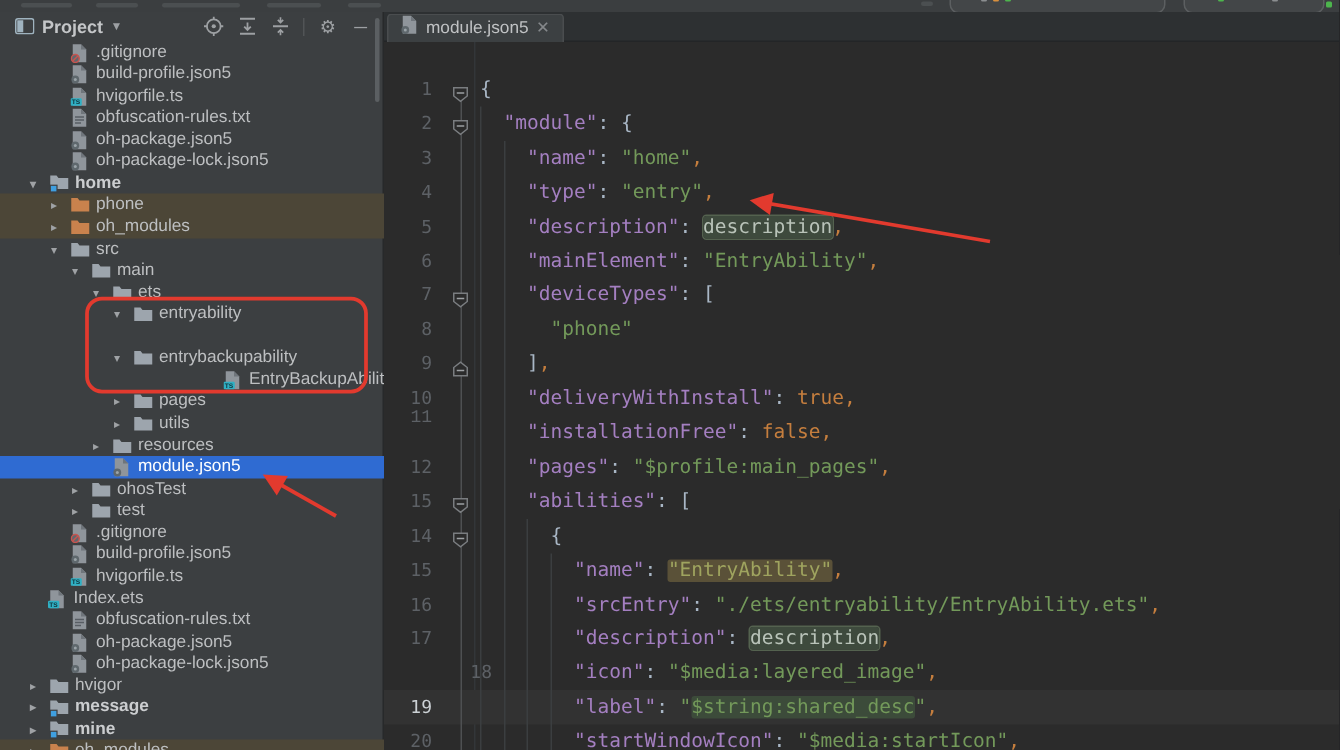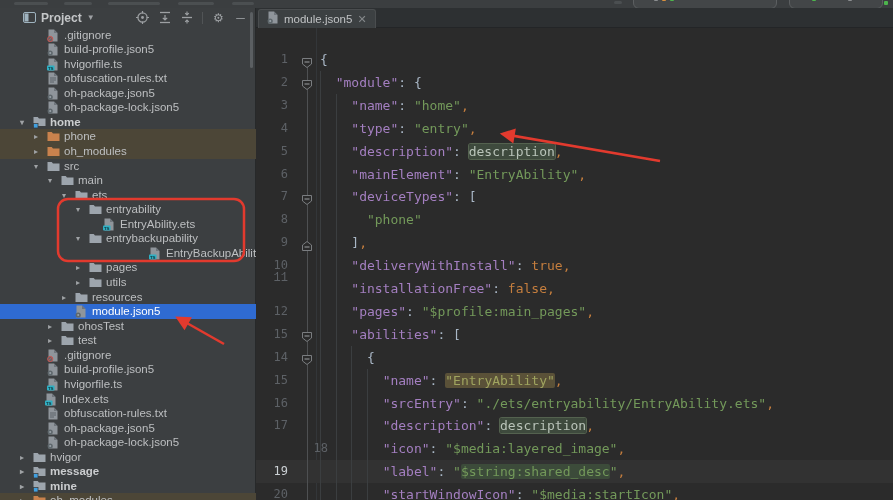--- a/index.html
+++ b/index.html
@@ -7,21 +7,21 @@
           font-family:"Liberation Sans",sans-serif;background:#2b2b2b;}
 
   
   #top-strip{position:absolute;left:0;top:0;width:893px;height:8px;background:#3b3e40;overflow:hidden;}
   .strip-bar{position:absolute;top:2px;height:3px;border-radius:2px;background:#5a5d5f;opacity:.55;}
   .strip-widget{position:absolute;top:-6px;height:13px;border:1px solid #5c5f61;border-radius:6px;background:#434648;}
   .strip-dot{position:absolute;top:2px;width:4px;height:4px;border-radius:1px;}
 
   
   #project-panel{position:absolute;left:0;top:8px;width:256px;height:492px;background:#3c3f41;border-right:1px solid #27292a;box-sizing:border-box;}
-  #panel-header{position:relative;height:19px;display:flex;align-items:center;padding-left:23px;color:#c7c9cb;font-size:12px;}
+  #panel-header{position:relative;height:19px;display:flex;align-items:center;padding-left:10px;color:#c7c9cb;font-size:12px;}
   #panel-header .ttl{margin-left:5px;font-weight:600;color:#c4c6c8;}
   #panel-header .chev{margin-left:5px;font-size:8px;color:#9da0a3;}
   .hdr-icons{position:absolute;right:8px;top:0;height:19px;display:flex;align-items:center;gap:9px;}
   .hdr-icons .hi{width:13px;height:13px;display:inline-flex;align-items:center;justify-content:center;color:#9da0a3;font-size:12px;cursor:pointer;}
   .hdr-sep{width:1px;height:12px;background:#515456;}
 
   #tree{position:absolute;left:0;top:19px;width:256px;height:473px;overflow:hidden;}
   .tree-row{position:absolute;left:0;width:256px;height:15px;line-height:15px;display:flex;align-items:center;
             font-size:11.5px;color:#bdbfc1;white-space:nowrap;cursor:pointer;}
   .tree-row .chv{width:13px;font-size:8px;color:#9fa2a5;text-align:left;flex:none;}
@@ -248,147 +248,135 @@
         </div>
         <div class="tree-row" style="top: 175.22px; padding-left: 76px;">
           <span class="chv">▾</span>
           <span class="ic">
             <svg width="13" height="11" viewBox="0 0 13 11">
               <path d="M0.5 1h4.2l1.3 1.6h6.5V10h-12z" fill="#9da5ad"></path>
             </svg>
           </span>
           <span>entryability</span>
         </div>
-        <div class="tree-row" style="top: 189.78px; padding-left: 90px;">
+        <div class="tree-row" style="top: 204.34px; padding-left: 76px;">
+          <span class="chv">▾</span>
+          <span class="ic">
+            <svg width="13" height="11" viewBox="0 0 13 11">
+              <path d="M0.5 1h4.2l1.3 1.6h6.5V10h-12z" fill="#9da5ad"></path>
+            </svg>
+          </span>
+          <span>entrybackupability</span>
+        </div>
+        <div class="tree-row" style="top: 218.9px; padding-left: 90px; margin-left: 46px;">
           <span class="chv"></span>
           <span class="ic">
             <svg width="12" height="13" viewBox="0 0 12 13">
     <path d="M1.5 0.5h5.5l3.5 3.5v8.5h-9z" fill="#8f959b"></path>
     <path d="M7 0.5v3.5h3.5" fill="#6f757b"></path>
               <rect x="0" y="7.5" width="7.5" height="5" rx="0.8" fill="#2fb0c4"></rect>
               <text x="3.7" y="11.6" font-size="4.4" fill="#10343c" text-anchor="middle" font-family="sans-serif" font-weight="bold">TS</text>
             </svg>
           </span>
-          <span>EntryAbility.ets</span>
-        </div>
-        <div class="tree-row" style="top: 204.34px; padding-left: 76px;">
-          <span class="chv">▾</span>
-          <span class="ic">
-            <svg width="13" height="11" viewBox="0 0 13 11">
-              <path d="M0.5 1h4.2l1.3 1.6h6.5V10h-12z" fill="#9da5ad"></path>
-            </svg>
-          </span>
-          <span>entrybackupability</span>
-        </div>
-        <div class="tree-row" style="top: 218.9px; padding-left: 90px; margin-left: 46px;">
+          <span>EntryBackupAbility.ets</span>
+        </div>
+        <div class="tree-row" style="top: 233.46px; padding-left: 76px;">
+          <span class="chv">▸</span>
+          <span class="ic">
+            <svg width="13" height="11" viewBox="0 0 13 11">
+              <path d="M0.5 1h4.2l1.3 1.6h6.5V10h-12z" fill="#9da5ad"></path>
+            </svg>
+          </span>
+          <span>pages</span>
+        </div>
+        <div class="tree-row" style="top: 248.02px; padding-left: 76px;">
+          <span class="chv">▸</span>
+          <span class="ic">
+            <svg width="13" height="11" viewBox="0 0 13 11">
+              <path d="M0.5 1h4.2l1.3 1.6h6.5V10h-12z" fill="#9da5ad"></path>
+            </svg>
+          </span>
+          <span>utils</span>
+        </div>
+        <div class="tree-row" style="top: 262.58px; padding-left: 62px;">
+          <span class="chv">▸</span>
+          <span class="ic">
+            <svg width="13" height="11" viewBox="0 0 13 11">
+              <path d="M0.5 1h4.2l1.3 1.6h6.5V10h-12z" fill="#9da5ad"></path>
+            </svg>
+          </span>
+          <span>resources</span>
+        </div>
+        <div class="tree-row sel" style="top: 277.14px; padding-left: 62px;">
+          <span class="chv"></span>
+          <span class="ic">
+            <svg width="12" height="13" viewBox="0 0 12 13">
+    <path d="M1.5 0.5h5.5l3.5 3.5v8.5h-9z" fill="#8f959b"></path>
+    <path d="M7 0.5v3.5h3.5" fill="#6f757b"></path>
+              <circle cx="3.2" cy="10" r="2.6" fill="#5f686d"></circle>
+              <circle cx="3.2" cy="10" r="1" fill="#9aa3a8"></circle>
+            </svg>
+          </span>
+          <span>module.json5</span>
+        </div>
+        <div class="tree-row" style="top: 291.7px; padding-left: 48px;">
+          <span class="chv">▸</span>
+          <span class="ic">
+            <svg width="13" height="11" viewBox="0 0 13 11">
+              <path d="M0.5 1h4.2l1.3 1.6h6.5V10h-12z" fill="#9da5ad"></path>
+            </svg>
+          </span>
+          <span>ohosTest</span>
+        </div>
+        <div class="tree-row" style="top: 306.26px; padding-left: 48px;">
+          <span class="chv">▸</span>
+          <span class="ic">
+            <svg width="13" height="11" viewBox="0 0 13 11">
+              <path d="M0.5 1h4.2l1.3 1.6h6.5V10h-12z" fill="#9da5ad"></path>
+            </svg>
+          </span>
+          <span>test</span>
+        </div>
+        <div class="tree-row" style="top: 320.82px; padding-left: 34px;">
+          <span class="chv"></span>
+          <span class="ic">
+            <svg width="12" height="13" viewBox="0 0 12 13">
+    <path d="M1.5 0.5h5.5l3.5 3.5v8.5h-9z" fill="#8f959b"></path>
+    <path d="M7 0.5v3.5h3.5" fill="#6f757b"></path>
+              <circle cx="3.2" cy="10" r="2.6" fill="#5f686d" stroke="#c75450" stroke-width="1"></circle>
+              <path d="M1.5 11.7l3.4-3.4" stroke="#c75450" stroke-width="1"></path>
+            </svg>
+          </span>
+          <span>.gitignore</span>
+        </div>
+        <div class="tree-row" style="top: 335.38px; padding-left: 34px;">
+          <span class="chv"></span>
+          <span class="ic">
+            <svg width="12" height="13" viewBox="0 0 12 13">
+    <path d="M1.5 0.5h5.5l3.5 3.5v8.5h-9z" fill="#8f959b"></path>
+    <path d="M7 0.5v3.5h3.5" fill="#6f757b"></path>
+              <circle cx="3.2" cy="10" r="2.6" fill="#5f686d"></circle>
+              <circle cx="3.2" cy="10" r="1" fill="#9aa3a8"></circle>
+            </svg>
+          </span>
+          <span>build-profile.json5</span>
+        </div>
+        <div class="tree-row" style="top: 349.94px; padding-left: 34px;">
           <span class="chv"></span>
           <span class="ic">
             <svg width="12" height="13" viewBox="0 0 12 13">
     <path d="M1.5 0.5h5.5l3.5 3.5v8.5h-9z" fill="#8f959b"></path>
     <path d="M7 0.5v3.5h3.5" fill="#6f757b"></path>
               <rect x="0" y="7.5" width="7.5" height="5" rx="0.8" fill="#2fb0c4"></rect>
               <text x="3.7" y="11.6" font-size="4.4" fill="#10343c" text-anchor="middle" font-family="sans-serif" font-weight="bold">TS</text>
             </svg>
           </span>
-          <span>EntryBackupAbility.ets</span>
-        </div>
-        <div class="tree-row" style="top: 233.46px; padding-left: 76px;">
-          <span class="chv">▸</span>
-          <span class="ic">
-            <svg width="13" height="11" viewBox="0 0 13 11">
-              <path d="M0.5 1h4.2l1.3 1.6h6.5V10h-12z" fill="#9da5ad"></path>
-            </svg>
-          </span>
-          <span>pages</span>
-        </div>
-        <div class="tree-row" style="top: 248.02px; padding-left: 76px;">
-          <span class="chv">▸</span>
-          <span class="ic">
-            <svg width="13" height="11" viewBox="0 0 13 11">
-              <path d="M0.5 1h4.2l1.3 1.6h6.5V10h-12z" fill="#9da5ad"></path>
-            </svg>
-          </span>
-          <span>utils</span>
-        </div>
-        <div class="tree-row" style="top: 262.58px; padding-left: 62px;">
-          <span class="chv">▸</span>
-          <span class="ic">
-            <svg width="13" height="11" viewBox="0 0 13 11">
-              <path d="M0.5 1h4.2l1.3 1.6h6.5V10h-12z" fill="#9da5ad"></path>
-            </svg>
-          </span>
-          <span>resources</span>
-        </div>
-        <div class="tree-row sel" style="top: 277.14px; padding-left: 62px;">
-          <span class="chv"></span>
-          <span class="ic">
-            <svg width="12" height="13" viewBox="0 0 12 13">
-    <path d="M1.5 0.5h5.5l3.5 3.5v8.5h-9z" fill="#8f959b"></path>
-    <path d="M7 0.5v3.5h3.5" fill="#6f757b"></path>
-              <circle cx="3.2" cy="10" r="2.6" fill="#5f686d"></circle>
-              <circle cx="3.2" cy="10" r="1" fill="#9aa3a8"></circle>
-            </svg>
-          </span>
-          <span>module.json5</span>
-        </div>
-        <div class="tree-row" style="top: 291.7px; padding-left: 48px;">
-          <span class="chv">▸</span>
-          <span class="ic">
-            <svg width="13" height="11" viewBox="0 0 13 11">
-              <path d="M0.5 1h4.2l1.3 1.6h6.5V10h-12z" fill="#9da5ad"></path>
-            </svg>
-          </span>
-          <span>ohosTest</span>
-        </div>
-        <div class="tree-row" style="top: 306.26px; padding-left: 48px;">
-          <span class="chv">▸</span>
-          <span class="ic">
-            <svg width="13" height="11" viewBox="0 0 13 11">
-              <path d="M0.5 1h4.2l1.3 1.6h6.5V10h-12z" fill="#9da5ad"></path>
-            </svg>
-          </span>
-          <span>test</span>
-        </div>
-        <div class="tree-row" style="top: 320.82px; padding-left: 34px;">
-          <span class="chv"></span>
-          <span class="ic">
-            <svg width="12" height="13" viewBox="0 0 12 13">
-    <path d="M1.5 0.5h5.5l3.5 3.5v8.5h-9z" fill="#8f959b"></path>
-    <path d="M7 0.5v3.5h3.5" fill="#6f757b"></path>
-              <circle cx="3.2" cy="10" r="2.6" fill="#5f686d" stroke="#c75450" stroke-width="1"></circle>
-              <path d="M1.5 11.7l3.4-3.4" stroke="#c75450" stroke-width="1"></path>
-            </svg>
-          </span>
-          <span>.gitignore</span>
-        </div>
-        <div class="tree-row" style="top: 335.38px; padding-left: 34px;">
-          <span class="chv"></span>
-          <span class="ic">
-            <svg width="12" height="13" viewBox="0 0 12 13">
-    <path d="M1.5 0.5h5.5l3.5 3.5v8.5h-9z" fill="#8f959b"></path>
-    <path d="M7 0.5v3.5h3.5" fill="#6f757b"></path>
-              <circle cx="3.2" cy="10" r="2.6" fill="#5f686d"></circle>
-              <circle cx="3.2" cy="10" r="1" fill="#9aa3a8"></circle>
-            </svg>
-          </span>
-          <span>build-profile.json5</span>
-        </div>
-        <div class="tree-row" style="top: 349.94px; padding-left: 34px;">
-          <span class="chv"></span>
-          <span class="ic">
-            <svg width="12" height="13" viewBox="0 0 12 13">
-    <path d="M1.5 0.5h5.5l3.5 3.5v8.5h-9z" fill="#8f959b"></path>
-    <path d="M7 0.5v3.5h3.5" fill="#6f757b"></path>
-              <rect x="0" y="7.5" width="7.5" height="5" rx="0.8" fill="#2fb0c4"></rect>
-              <text x="3.7" y="11.6" font-size="4.4" fill="#10343c" text-anchor="middle" font-family="sans-serif" font-weight="bold">TS</text>
-            </svg>
-          </span>
           <span>hvigorfile.ts</span>
         </div>
-        <div class="tree-row" style="top: 364.5px; padding-left: 32px;">
+        <div class="tree-row" style="top: 364.5px; padding-left: 19px;">
           <span class="chv"></span>
           <span class="ic">
             <svg width="12" height="13" viewBox="0 0 12 13">
     <path d="M1.5 0.5h5.5l3.5 3.5v8.5h-9z" fill="#8f959b"></path>
     <path d="M7 0.5v3.5h3.5" fill="#6f757b"></path>
               <rect x="0" y="7.5" width="7.5" height="5" rx="0.8" fill="#2fb0c4"></rect>
               <text x="3.7" y="11.6" font-size="4.4" fill="#10343c" text-anchor="middle" font-family="sans-serif" font-weight="bold">TS</text>
             </svg>
           </span>
           <span>Index.ets</span>

